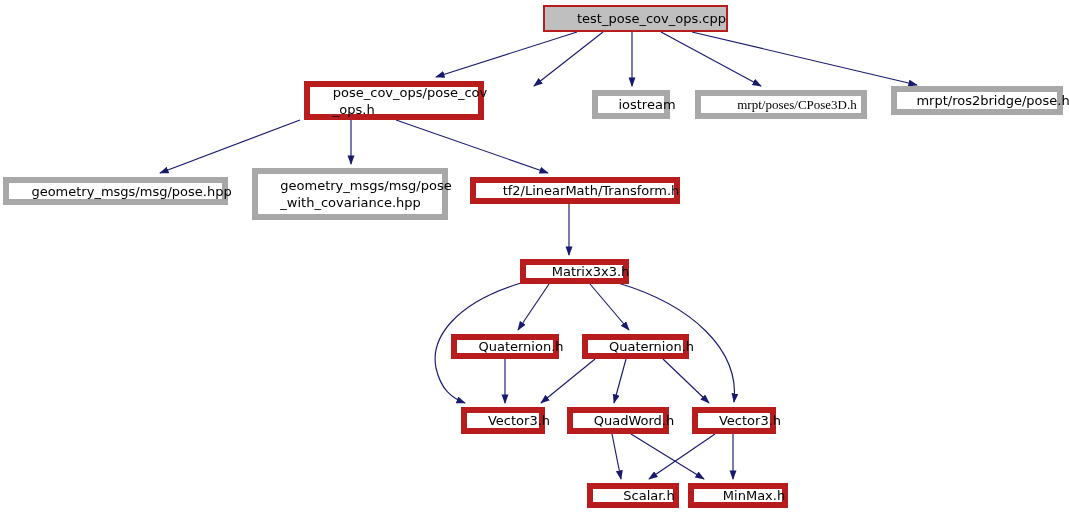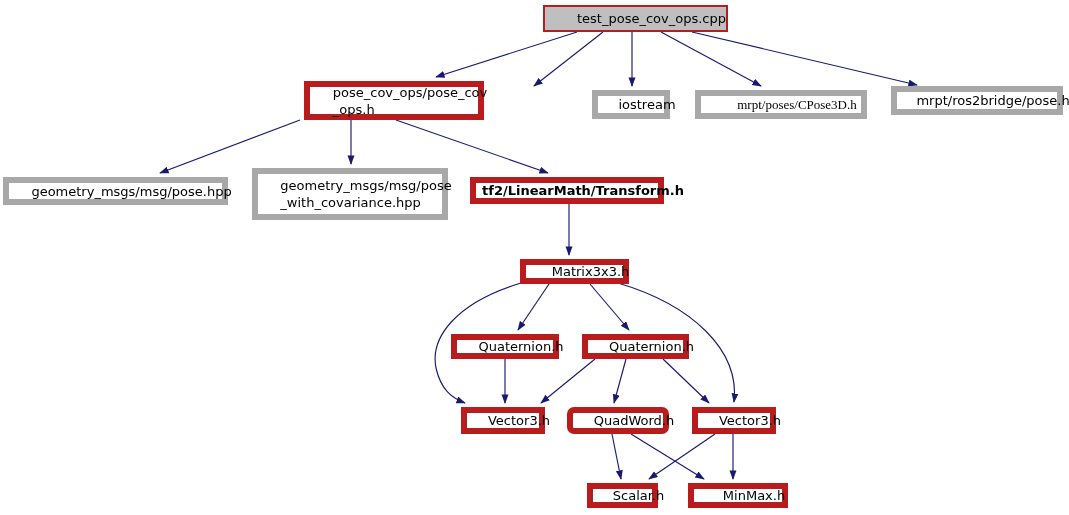--- a/index.html
+++ b/index.html
@@ -96,31 +96,31 @@
 
   <div class="node plain" style="left:695px; top:90px; width:172px; height:29px;font-family:Liberation Serif, serif;">mrpt/poses/CPose3D.h</div>
 
   <div class="node plain" style="left:891px; top:86px; width:172px; height:29px;">mrpt/ros2bridge/pose.h</div>
 
   <div class="node plain" style="left:3px; top:177px; width:225px; height:28px;">geometry_msgs/msg/pose.hpp</div>
 
   <div class="node plain" style="left:252px; top:168px; width:196px; height:52px;">geometry_msgs/msg/pose
 _with_covariance.hpp</div>
 
-  <div class="node linked" style="left:470px; top:177px; width:194px; height:27px;font-weight:bold;">tf2/LinearMath/Transform.h</div>
+  <div class="node linked" style="left:470px; top:177px; width:210px; height:27px;">tf2/LinearMath/Transform.h</div>
 
   <div class="node linked" style="left:520px; top:259px; width:109px; height:25px;">Matrix3x3.h</div>
 
   <div class="node linked" style="left:451px; top:334px; width:108px; height:25px;">Quaternion.h</div>
 
   <div class="node linked" style="left:582px; top:334px; width:107px; height:25px;">Quaternion.h</div>
 
   <div class="node linked" style="left:461px; top:407px; width:84px; height:27px;">Vector3.h</div>
 
-  <div class="node linked" style="left:567px; top:407px; width:102px; height:27px;border-radius:7px;">QuadWord.h</div>
+  <div class="node linked" style="left:567px; top:407px; width:102px; height:27px;">QuadWord.h</div>
 
   <div class="node linked" style="left:692px; top:407px; width:84px; height:27px;">Vector3.h</div>
 
-  <div class="node linked" style="left:587px; top:483px; width:71px; height:25px;">Scalar.h</div>
+  <div class="node linked" style="left:587px; top:483px; width:92px; height:25px;">Scalar.h</div>
 
   <div class="node linked" style="left:688px; top:483px; width:100px; height:25px;">MinMax.h</div>
 
 </div>
 
 </body></html>

